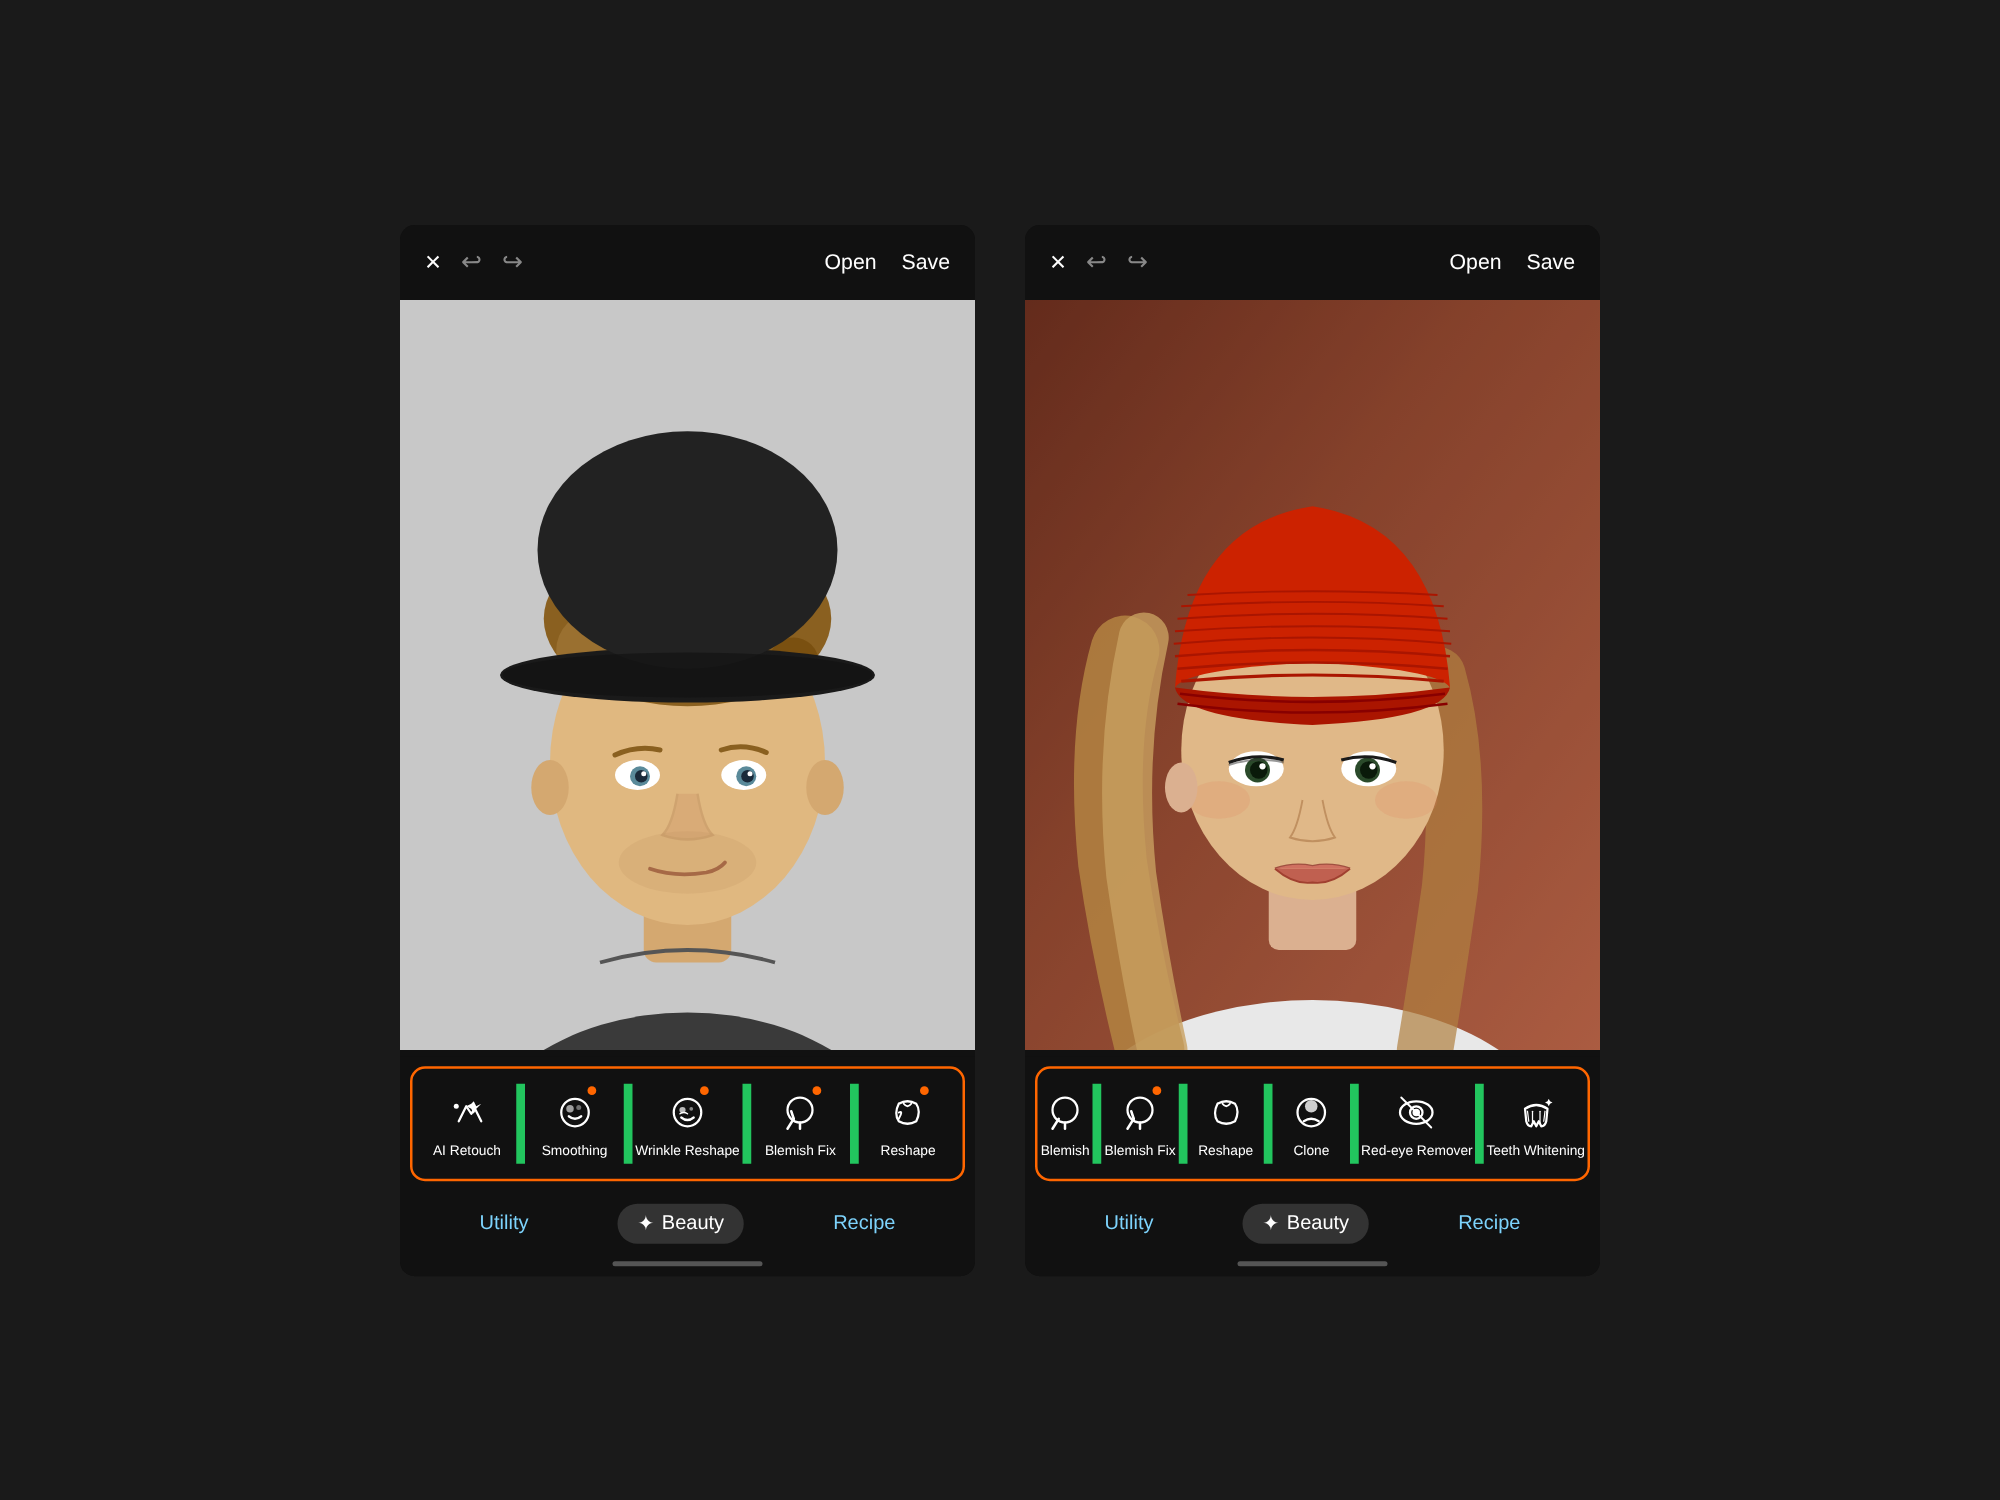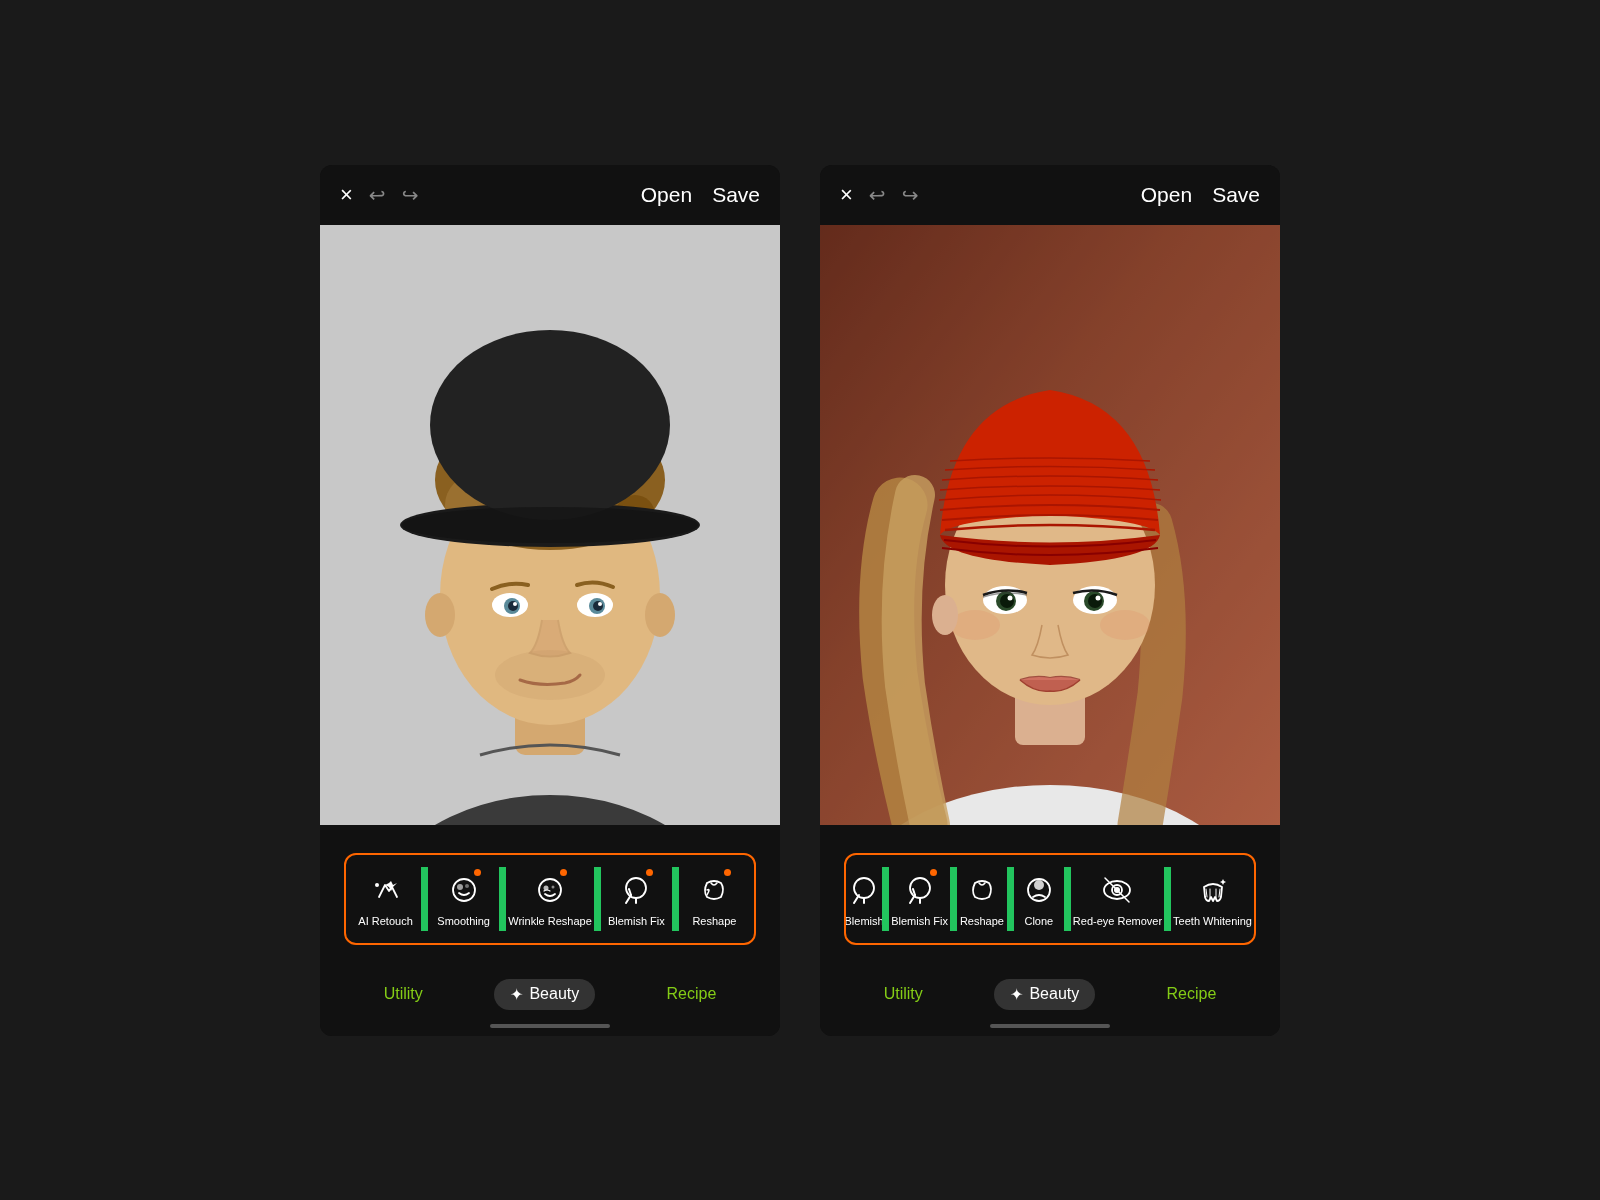--- a/index.html
+++ b/index.html
@@ -50,38 +50,38 @@
       font-size: 20px;
       cursor: pointer;
     }
     .top-bar .actions {
       display: flex;
       gap: 20px;
       align-items: center;
     }
     .top-bar .actions span {
       color: white;
-      font-size: 21px;
+      font-size: 17px;
       cursor: pointer;
       font-weight: 400;
     }
     .photo-area {
       flex: 1;
       position: relative;
       overflow: hidden;
       height: 600px;
     }
     .bottom-panel {
       background: #111;
       flex-shrink: 0;
     }
     .tools-strip {
       border: 2.5px solid #ff6600;
       border-radius: 12px;
-      margin: 24px;
+      margin: 8px;
       padding: 12px 4px;
       display: flex;
       align-items: center;
       overflow: hidden;
       background: #111;
     }
     .tool-item {
       flex: 1;
       display: flex;
       flex-direction: column;
@@ -120,21 +120,21 @@
       white-space: nowrap;
       font-weight: 400;
     }
     .nav-tabs {
       display: flex;
       align-items: center;
       justify-content: space-around;
       padding: 10px 20px 8px;
     }
     .nav-tab {
-      color: #84cc16;
+      color: #7dd3fc;
       font-size: 16px;
       cursor: pointer;
       font-weight: 400;
       padding: 6px 16px;
       border-radius: 20px;
     }
     .nav-tab.active {
       background: #333;
       color: white;
       display: flex;

